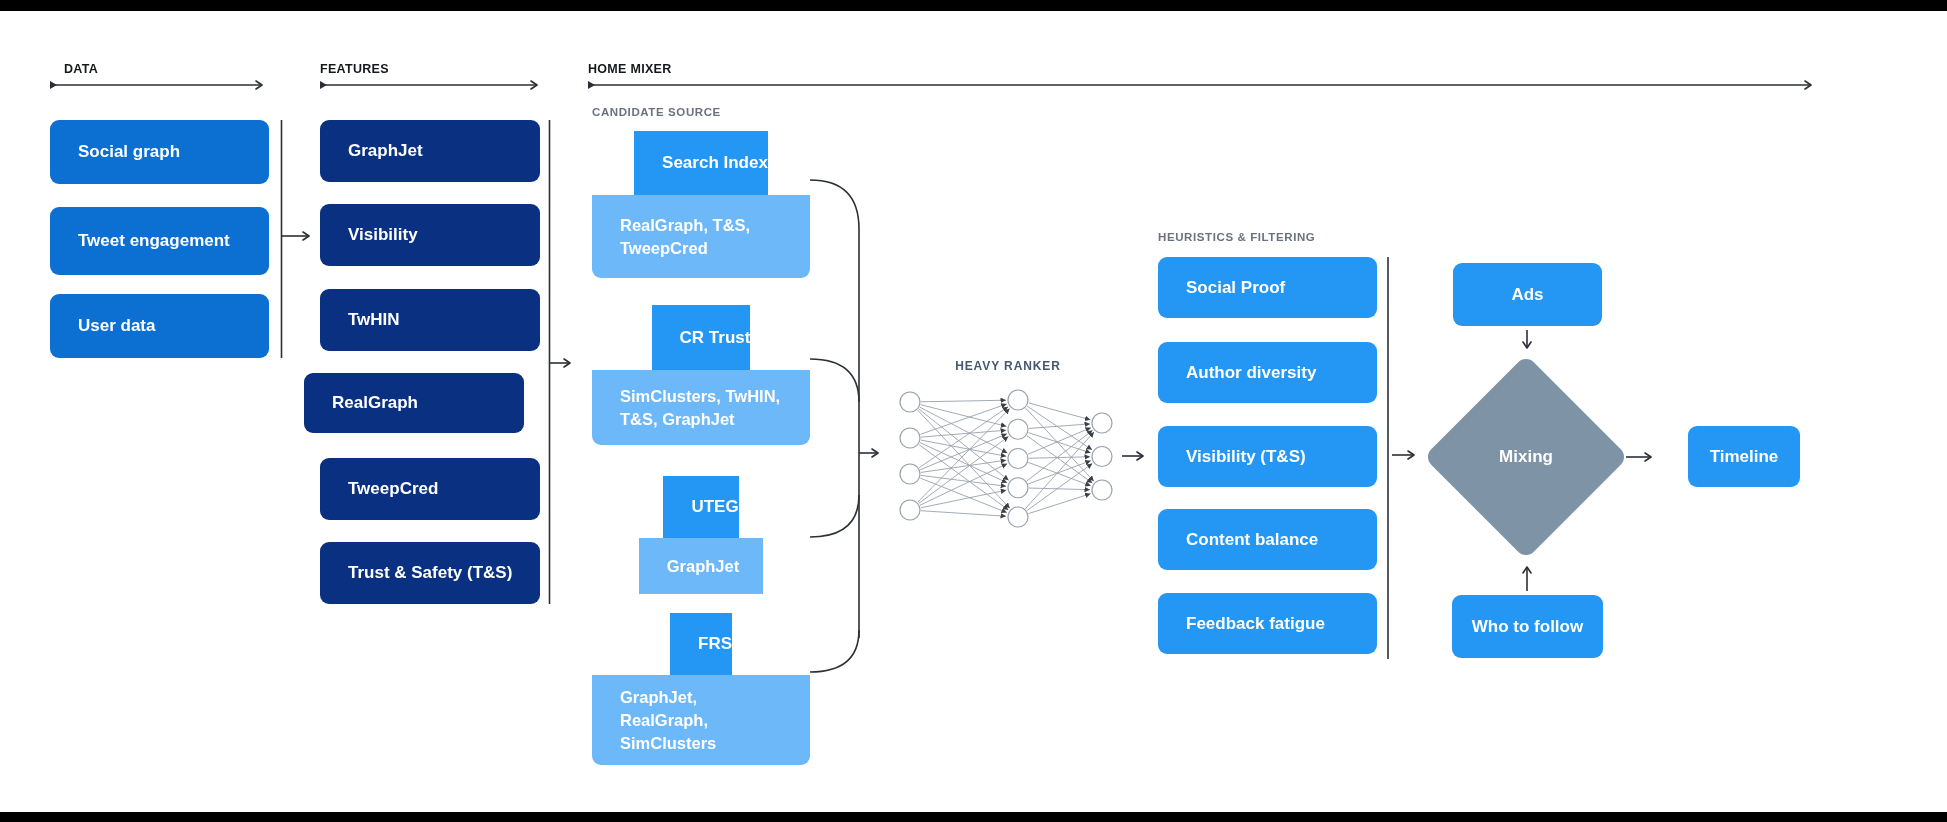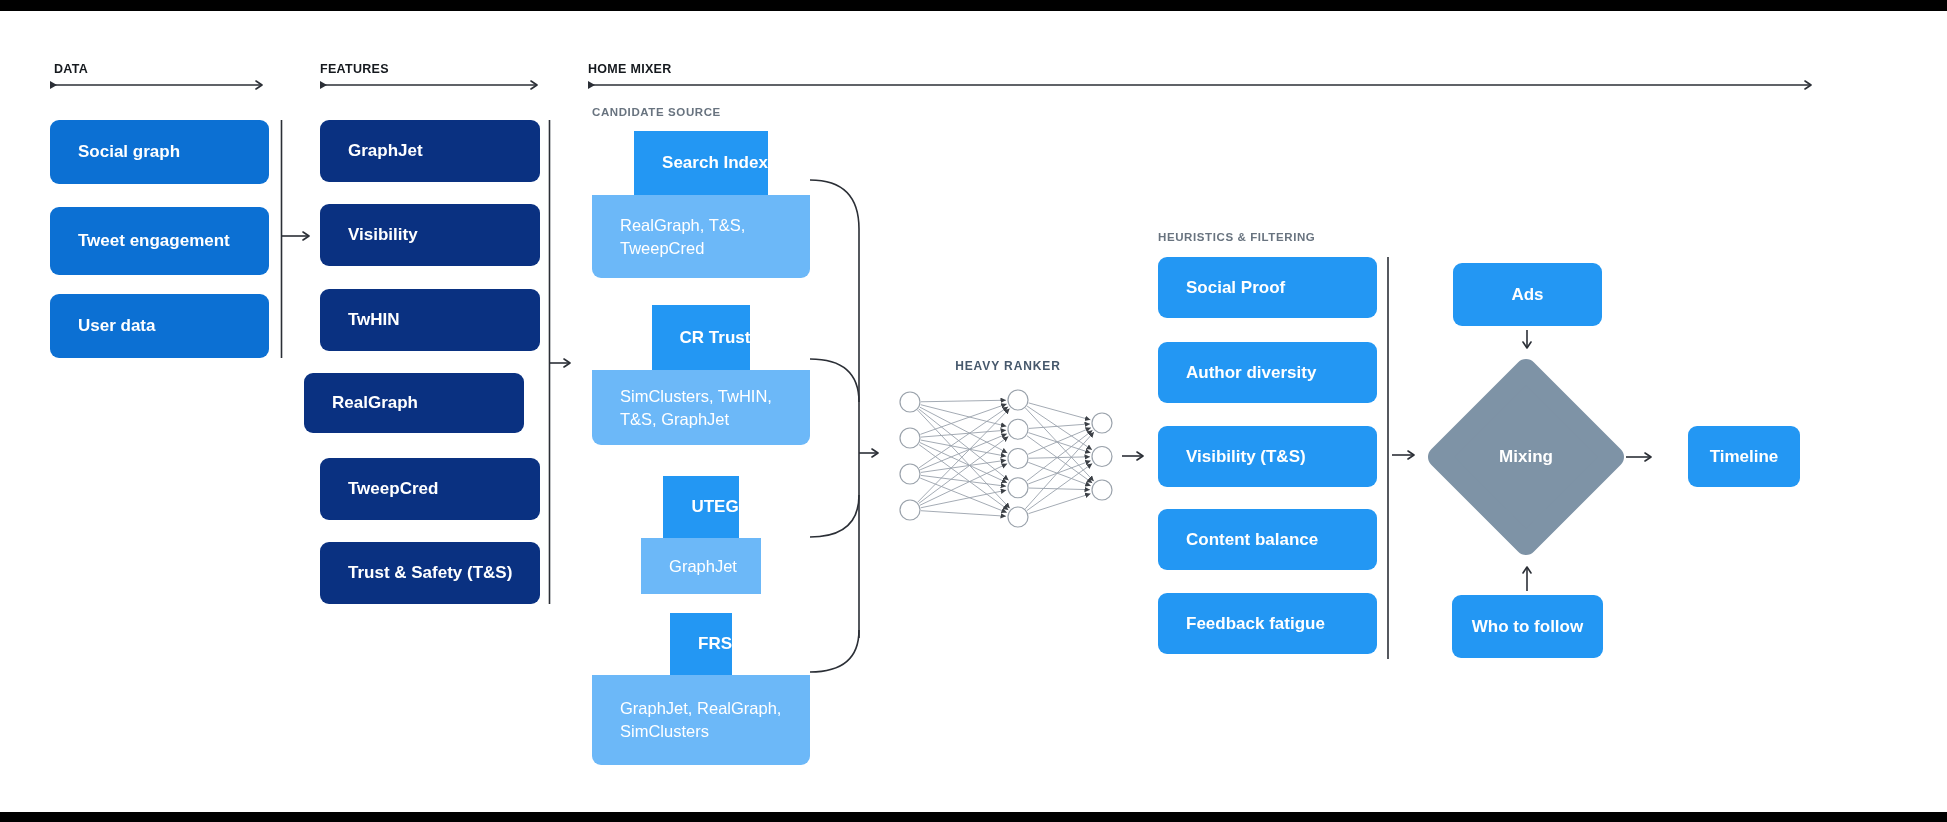--- a/index.html
+++ b/index.html
@@ -32,37 +32,37 @@
   .cand{
     position:absolute;border-radius:9px;overflow:hidden;display:flex;
     flex-direction:column;color:#fff;box-sizing:border-box;align-items:center;
   }
   .cand .main{
     background:var(--bright-blue,#2397f3);display:flex;align-items:center;
     padding-left:28px;font-size:17px;font-weight:600;box-sizing:border-box;white-space:nowrap;
   }
   .cand .sub{
     background:var(--light-blue,#6cb8f8);display:flex;align-items:center;
-    padding:0 24px 0 28px;font-size:16.5px;font-weight:400;line-height:23px;
+    padding:0 24px 0 28px;font-size:16.5px;font-weight:700;line-height:23px;
     box-sizing:border-box;flex:1;
   }
   #diamond-label{
     position:absolute;color:#fff;font-size:17px;font-weight:600;text-align:center;
   }
   svg{position:absolute;left:0;top:0;pointer-events:none;}
 </style>
 </head>
 <body>
 
 <div id="stage">
 
   <div class="bar" style="top:0;height:11px;"></div>
   <div class="bar" style="top:812px;height:10px;"></div>
 
-  <div class="col-title" style="left:54px;top:62px;">DATA</div>
+  <div class="col-title" style="left:64px;top:62px;">DATA</div>
   <div class="col-title" style="left:320px;top:62px;">FEATURES</div>
   <div class="col-title" style="left:588px;top:62px;">HOME MIXER</div>
 
   <div class="sec-label" style="left:592px;top:106px;">CANDIDATE SOURCE</div>
   <div class="hr-label" style="left:928px;top:359px;width:160px;">HEAVY RANKER</div>
   <div class="sec-label" style="left:1158px;top:231px;">HEURISTICS &amp; FILTERING</div>
 
   <div class="box blue" style="left:50px;top:120px;width:219px;height:64px;">Social graph</div>
   <div class="box blue" style="left:50px;top:207px;width:219px;height:68px;">Tweet engagement</div>
   <div class="box blue" style="left:50px;top:294px;width:219px;height:64px;">User data</div>

